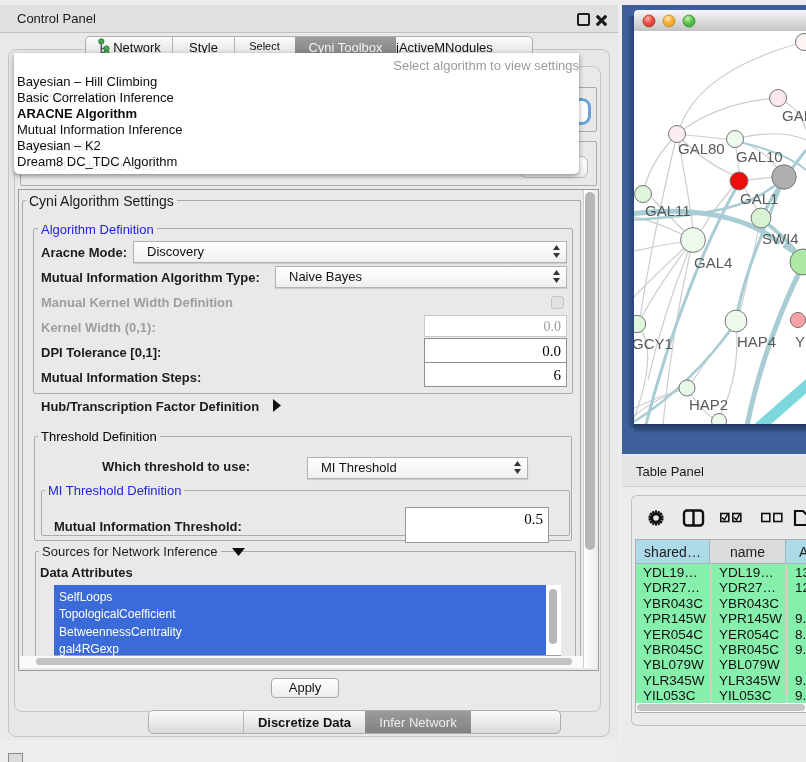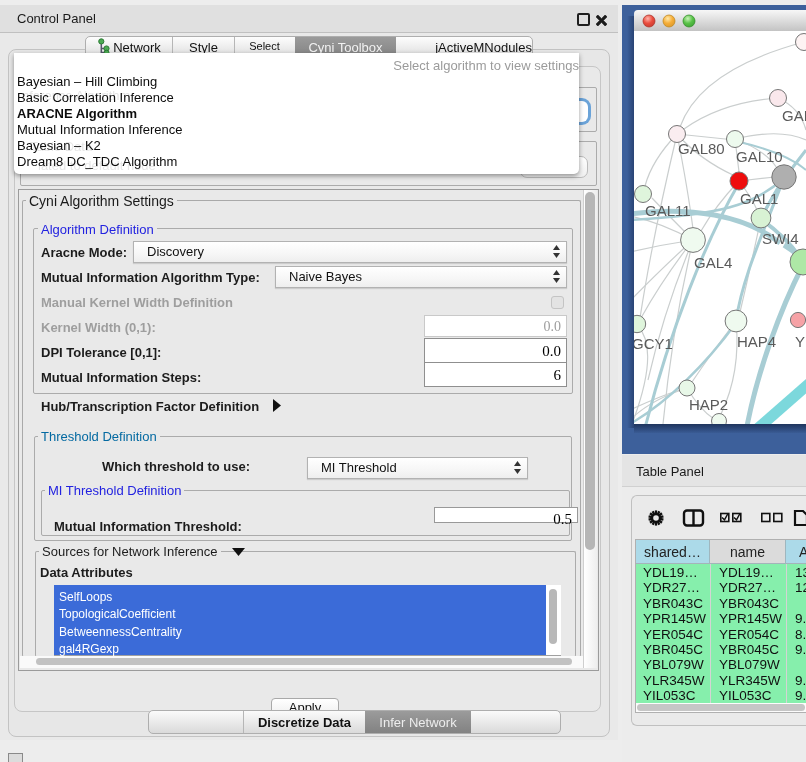--- a/index.html
+++ b/index.html
@@ -27,21 +27,21 @@
 <div class="abs" style="left:8px;top:49px;width:600px;height:686px;background:#e7e7e7;border:1px solid #c3c3c3;border-radius:8px;"></div>
 
 <div class="abs" style="left:85px;top:36px;width:446px;height:21px;border:1px solid #aeaeae;border-radius:5px;background:linear-gradient(#fdfdfd,#dcdcdc);overflow:hidden;">
   <div class="abs" style="left:86.3px;top:0;width:1px;height:21px;background:#b6b6b6;"></div>
   <div class="abs" style="left:148px;top:0;width:1px;height:21px;background:#b6b6b6;"></div>
   <div class="abs" style="left:209px;top:0;width:101px;height:21px;background:linear-gradient(#9b9b9b,#828282);"></div>
   <div class="abs" style="left:0;top:3px;width:86px;text-align:center;font-size:13px;color:#111;padding-left:16px;box-sizing:border-box;">Network</div>
   <div class="abs" style="left:87px;top:3px;width:61px;text-align:center;font-size:13px;color:#111;">Style</div>
   <div class="abs" style="left:148px;top:3px;width:61px;text-align:center;font-size:11px;color:#111;">Select</div>
   <div class="abs" style="left:209px;top:3px;width:101px;text-align:center;font-size:13px;color:#f2f2f2;">Cyni Toolbox</div>
-  <div class="abs" style="left:310px;top:3px;width:136px;text-align:right;font-size:13px;color:#111;">jActiveMNodules</div>
+  <div class="abs" style="left:310px;top:3px;width:136px;text-align:left;font-size:13px;color:#111;">jActiveMNodules</div>
 </div>
 
 <svg class="abs" style="left:96px;top:38px;" width="14" height="16" viewBox="0 0 14 16">
   <path d="M5.3 4 L5.3 14.5 L9 14.5 M5.3 10.5 L9 10.5" fill="none" stroke="#55556A" stroke-width="1.5"></path>
   <circle cx="5.3" cy="3.4" r="2.6" fill="#4BAA52" stroke="#2C7A35" stroke-width="1"></circle>
   <circle cx="10.5" cy="10.5" r="2.6" fill="#4BAA52" stroke="#2C7A35" stroke-width="1"></circle>
   <circle cx="10.6" cy="14.6" r="2.4" fill="#4BAA52" stroke="#2C7A35" stroke-width="1"></circle>
 </svg>
 
 <div class="abs" style="left:14px;top:66px;width:585px;height:644px;background:#e9e9e9;border:1px solid #c6c6c6;border-radius:8px;"></div>
@@ -87,51 +87,51 @@
 <div class="inp" style="left:424px;top:338px;width:143px;height:25px;border:1.5px solid #8f8f8f;padding:4px 5px 0 0;font-size:15px;box-sizing:border-box;">0.0</div>
 <div class="lbl abs" style="left:41px;top:370px;">Mutual Information Steps:</div>
 <div class="inp" style="left:424px;top:362px;width:143px;height:25px;border:1.5px solid #8f8f8f;padding:4px 5px 0 0;font-size:15px;box-sizing:border-box;">6</div>
 
 <div class="lbl abs" style="left:41px;top:399px;">Hub/Transcription Factor Definition</div>
 <svg class="abs" style="left:272px;top:399px;" width="10" height="13" viewBox="0 0 10 13">
     <path d="M1 0 L9 6.5 L1 13 Z" fill="#111"></path>
   </svg>
 
 <div class="abs" style="left:34px;top:436px;width:536px;height:103px;border:1px solid #ababab;border-radius:2px;"></div>
-<div class="gtitle" style="left:38px;top:429px;color:#0369a1;">Threshold Definition</div>
+<div class="gtitle" style="left:38px;top:429px;color:#000000;">Threshold Definition</div>
 <div class="lbl abs" style="left:102px;top:459px;">Which threshold to use:</div>
 <div class="combo" style="left:307px;top:457px;width:219px;height:20px;">
   <span class="ctext">MI Threshold</span>
   <svg class="abs" style="right:5px;top:3px;" width="9" height="13" viewBox="0 0 9 13">
       <path d="M4.5 0 L8 5 L1 5 Z" fill="#333"></path>
       <path d="M4.5 13 L8 8 L1 8 Z" fill="#333"></path>
     </svg>
 </div>
 
 <div class="abs" style="left:41px;top:490px;width:527px;height:44px;border:1px solid #ababab;border-radius:2px;"></div>
 <div class="gtitle" style="left:45px;top:483px;color:#2222e0;">MI Threshold Definition</div>
 <div class="lbl abs" style="left:54px;top:506px;margin-top:13px;">Mutual Information Threshold:</div>
-<div class="inp" style="left:434px;top:507px;width:144px;height:16px;border:1.5px solid #999;padding:3px 5px 0 0;font-size:15px;box-sizing:border-box;">0.5</div>
+<div class="inp" style="left:405px;top:507px;width:144px;height:36px;border:1.5px solid #999;padding:3px 5px 0 0;font-size:15px;box-sizing:border-box;">0.5</div>
 
 <div class="abs" style="left:35px;top:551px;width:539px;height:105px;border:1px solid #ababab;border-top:1px solid #ababab;border-bottom:none;border-radius:2px;"></div>
 <div class="gtitle" style="left:39px;top:544px;color:#1c1c1c;">Sources for Network Inference</div>
 <svg class="abs" style="left:232px;top:547px;" width="13" height="10" viewBox="0 0 13 10">
     <path d="M0 1 L13 1 L6.5 9 Z" fill="#111"></path>
   </svg>
 <div class="lbl abs" style="left:40px;top:565px;">Data Attributes</div>
 
 <div class="abs" style="left:54px;top:585px;width:507px;height:70px;background:#fff;border:1px solid #a0a0a0;border-width:0 0 1px 0;"></div>
 <div class="abs" style="left:54px;top:585px;width:492px;height:70px;background:#3b6bd8;"></div>
 <div class="abs" style="left:59px;top:589px;width:400px;font-size:12px;color:#fff;line-height:17.4px;">SelfLoops<br>TopologicalCoefficient<br>BetweennessCentrality<br>gal4RGexp</div>
 <div class="abs" style="left:549px;top:589px;width:8px;height:55px;background:#b8b8b8;border-radius:4px;"></div>
 
 <div class="abs" style="left:20px;top:656px;width:563px;height:12px;background:#fafafa;"></div>
 <div class="abs" style="left:36px;top:658px;width:536px;height:7px;background:#c2c2c2;border-radius:4px;"></div>
 
-<div class="abs" style="left:271px;top:678px;width:66px;height:17px;background:linear-gradient(#ffffff,#ededed);border:1px solid #a9a9a9;border-radius:4px;text-align:center;font-size:13px;color:#111;padding-top:1px;margin-top:20px;">Apply</div>
+<div class="abs" style="left:271px;top:678px;width:66px;height:17px;background:linear-gradient(#ffffff,#ededed);border:1px solid #a9a9a9;border-radius:4px;text-align:center;font-size:13px;color:#111;padding-top:1px;">Apply</div>
 
 <div class="abs" style="left:148px;top:710px;width:411px;height:22px;border:1px solid #aeaeae;border-radius:5px;background:linear-gradient(#fbfbfb,#dadada);overflow:hidden;">
   <div class="abs" style="left:94px;top:0;width:1px;height:22px;background:#b6b6b6;"></div>
   <div class="abs" style="left:216px;top:0;width:106px;height:22px;background:linear-gradient(#9b9b9b,#828282);"></div>
   <div class="abs" style="left:0;top:4px;width:94px;text-align:center;font-size:13px;font-weight:bold;color:#111;margin-top:40px;">Impute Data</div>
   <div class="abs" style="left:95px;top:4px;width:121px;text-align:center;font-size:13px;font-weight:bold;color:#111;">Discretize Data</div>
   <div class="abs" style="left:216px;top:4px;width:106px;text-align:center;font-size:13px;color:#ededed;">Infer Network</div>
 </div>
 
 <div class="abs" style="left:8px;top:753px;width:13px;height:9px;background:#dcdcdc;border:1px solid #8a8a8a;"></div>

